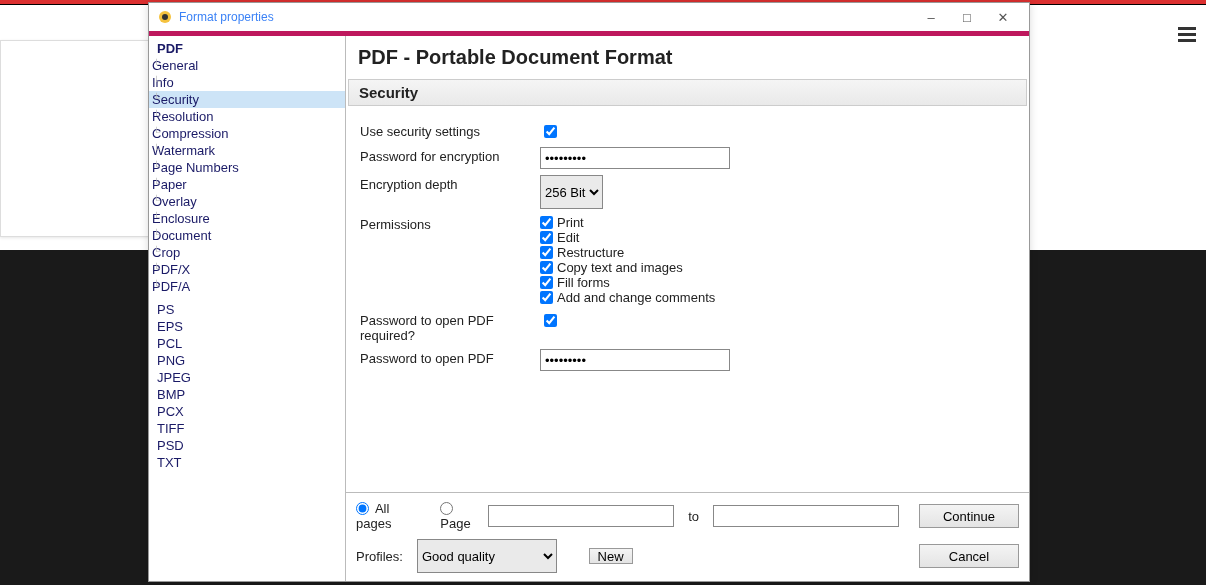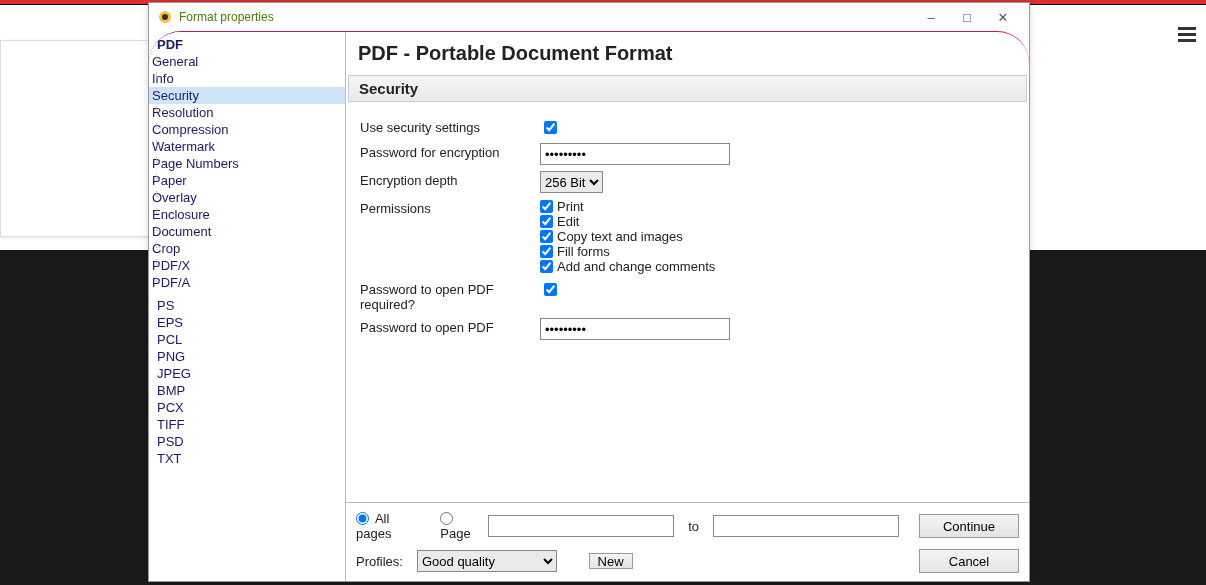--- a/index.html
+++ b/index.html
@@ -5,39 +5,39 @@
   html,body{margin:0;padding:0;font-family:Verdana,Geneva,sans-serif;font-size:13px;color:#222;}
   body{background:#1a1a1a;width:1206px;height:585px;overflow:hidden;position:relative;}
   .bg-top{position:absolute;left:0;top:0;right:0;height:250px;background:#fff;}
   .bg-redline{position:absolute;left:0;right:0;top:0;height:4px;background:#dc3030;border-bottom:1px solid #000;}
   .hamburger{position:absolute;right:10px;top:24px;cursor:pointer;}
   .hamburger div{width:18px;height:3px;background:#333;margin:3px 0;}
   .card{position:absolute;left:0;top:40px;width:230px;height:195px;background:#fff;border:1px solid #ddd;box-shadow:0 1px 3px rgba(0,0,0,0.1);}
   .dialog{position:absolute;left:148px;top:2px;width:880px;height:578px;background:#fff;border:1px solid #999;box-shadow:0 0 8px rgba(0,0,0,.15);display:flex;flex-direction:column;}
   .titlebar{height:28px;display:flex;align-items:center;padding:0 8px;border-bottom:0;}
   .titlebar svg{width:16px;height:16px;margin-right:6px;}
-  .titlebar .title{color:#4d7c0f;font-size:12px;}
+  .titlebar .title{color:#3b82f6;font-size:12px;}
   .titlebar .spacer{flex:1;}
   .winbtn{width:36px;height:26px;display:flex;align-items:center;justify-content:center;color:#555;cursor:pointer;}
-  .dialog-body{flex:1;display:flex;border-top:1px solid #be185d;overflow:hidden;border-radius:32px;}
+  .dialog-body{flex:1;display:flex;border-top:5px solid #be185d;overflow:hidden;}
   .sidebar{width:196px;background:#fff;border-right:1px solid #bbb;padding:4px 0;overflow-y:auto;}
   .grp{padding:1px 8px;color:#1a1a66;font-weight:normal;cursor:pointer;}
   .grp.bold{font-weight:bold;}
   .subitem{padding:1px 4px 1px 3px;color:#1a1a66;cursor:pointer;position:relative;}
   .subitem::before{content:"└";position:absolute;left:4px;color:#bbb;font-size:10px;top:2px;}
   .subitem.sel{background:#cde4f7;}
   .main{flex:1;display:flex;flex-direction:column;position:relative;justify-content:flex-end;}
   .main-title{font-size:20px;font-weight:bold;color:#222;padding:10px 12px 10px 12px;}
   .section-hdr{background:linear-gradient(#f5f5f5,#e9e9e9);border:1px solid #ccc;margin:0 2px;padding:4px 10px;font-weight:bold;font-size:15px;}
   .form-area{padding:10px 14px;flex:1;}
   .row{display:flex;align-items:flex-start;margin:6px 0;}
   .lbl{width:180px;padding-top:2px;}
   .ctrl{flex:1;}
   input[type=text],input[type=password]{width:180px;height:20px;border:1px solid #888;padding:0 4px;font-family:inherit;font-size:13px;}
-  select{height:22px;border:1px solid #888;background:#eaeaea;font-family:inherit;font-size:13px;}
+  select{height:34px;border:1px solid #888;background:#eaeaea;font-family:inherit;font-size:13px;}
   .perm{display:block;margin:0;}
   .perm input{vertical-align:-2px;margin:1px 4px 1px 0;}
   .footer{border-top:1px solid #bbb;padding:8px 10px;display:flex;align-items:center;gap:10px;}
   .footer .left{display:flex;align-items:center;gap:14px;}
   .footer .spacer{flex:1;}
   .btn{min-width:100px;height:24px;background:linear-gradient(#f4f4f4,#e4e4e4);border:1px solid #999;cursor:pointer;font-family:inherit;font-size:13px;}
   .smallbtn{height:16px;padding:0 8px;background:linear-gradient(#f4f4f4,#e4e4e4);border:1px solid #999;cursor:pointer;font-family:inherit;font-size:13px;}
   input[type=radio]{vertical-align:-2px;margin:0 3px 0 0;}
   .pagebox{width:34px;height:18px;border:1px solid #888;}
 </style>
@@ -113,20 +113,21 @@
             <select>
               <option>256 Bit</option>
             </select>
           </div>
         </div>
         <div class="row">
           <div class="lbl">Permissions</div>
           <div class="ctrl">
             <label class="perm"><input type="checkbox" checked="" style=""><span>Print</span></label>
             <label class="perm"><input type="checkbox" checked="" style=""><span>Edit</span></label>
+            <label class="perm"><input type="checkbox" checked="" style=""><span>Restructure</span></label>
             <label class="perm"><input type="checkbox" checked="" style=""><span>Copy text and images</span></label>
             <label class="perm"><input type="checkbox" checked="" style=""><span>Fill forms</span></label>
             <label class="perm"><input type="checkbox" checked="" style=""><span>Add and change comments</span></label>
           </div>
         </div>
         <div class="row">
           <div class="lbl">Password to open PDF required?</div>
           <div class="ctrl"><input type="checkbox" checked="" style=""></div>
         </div>
         <div class="row">

